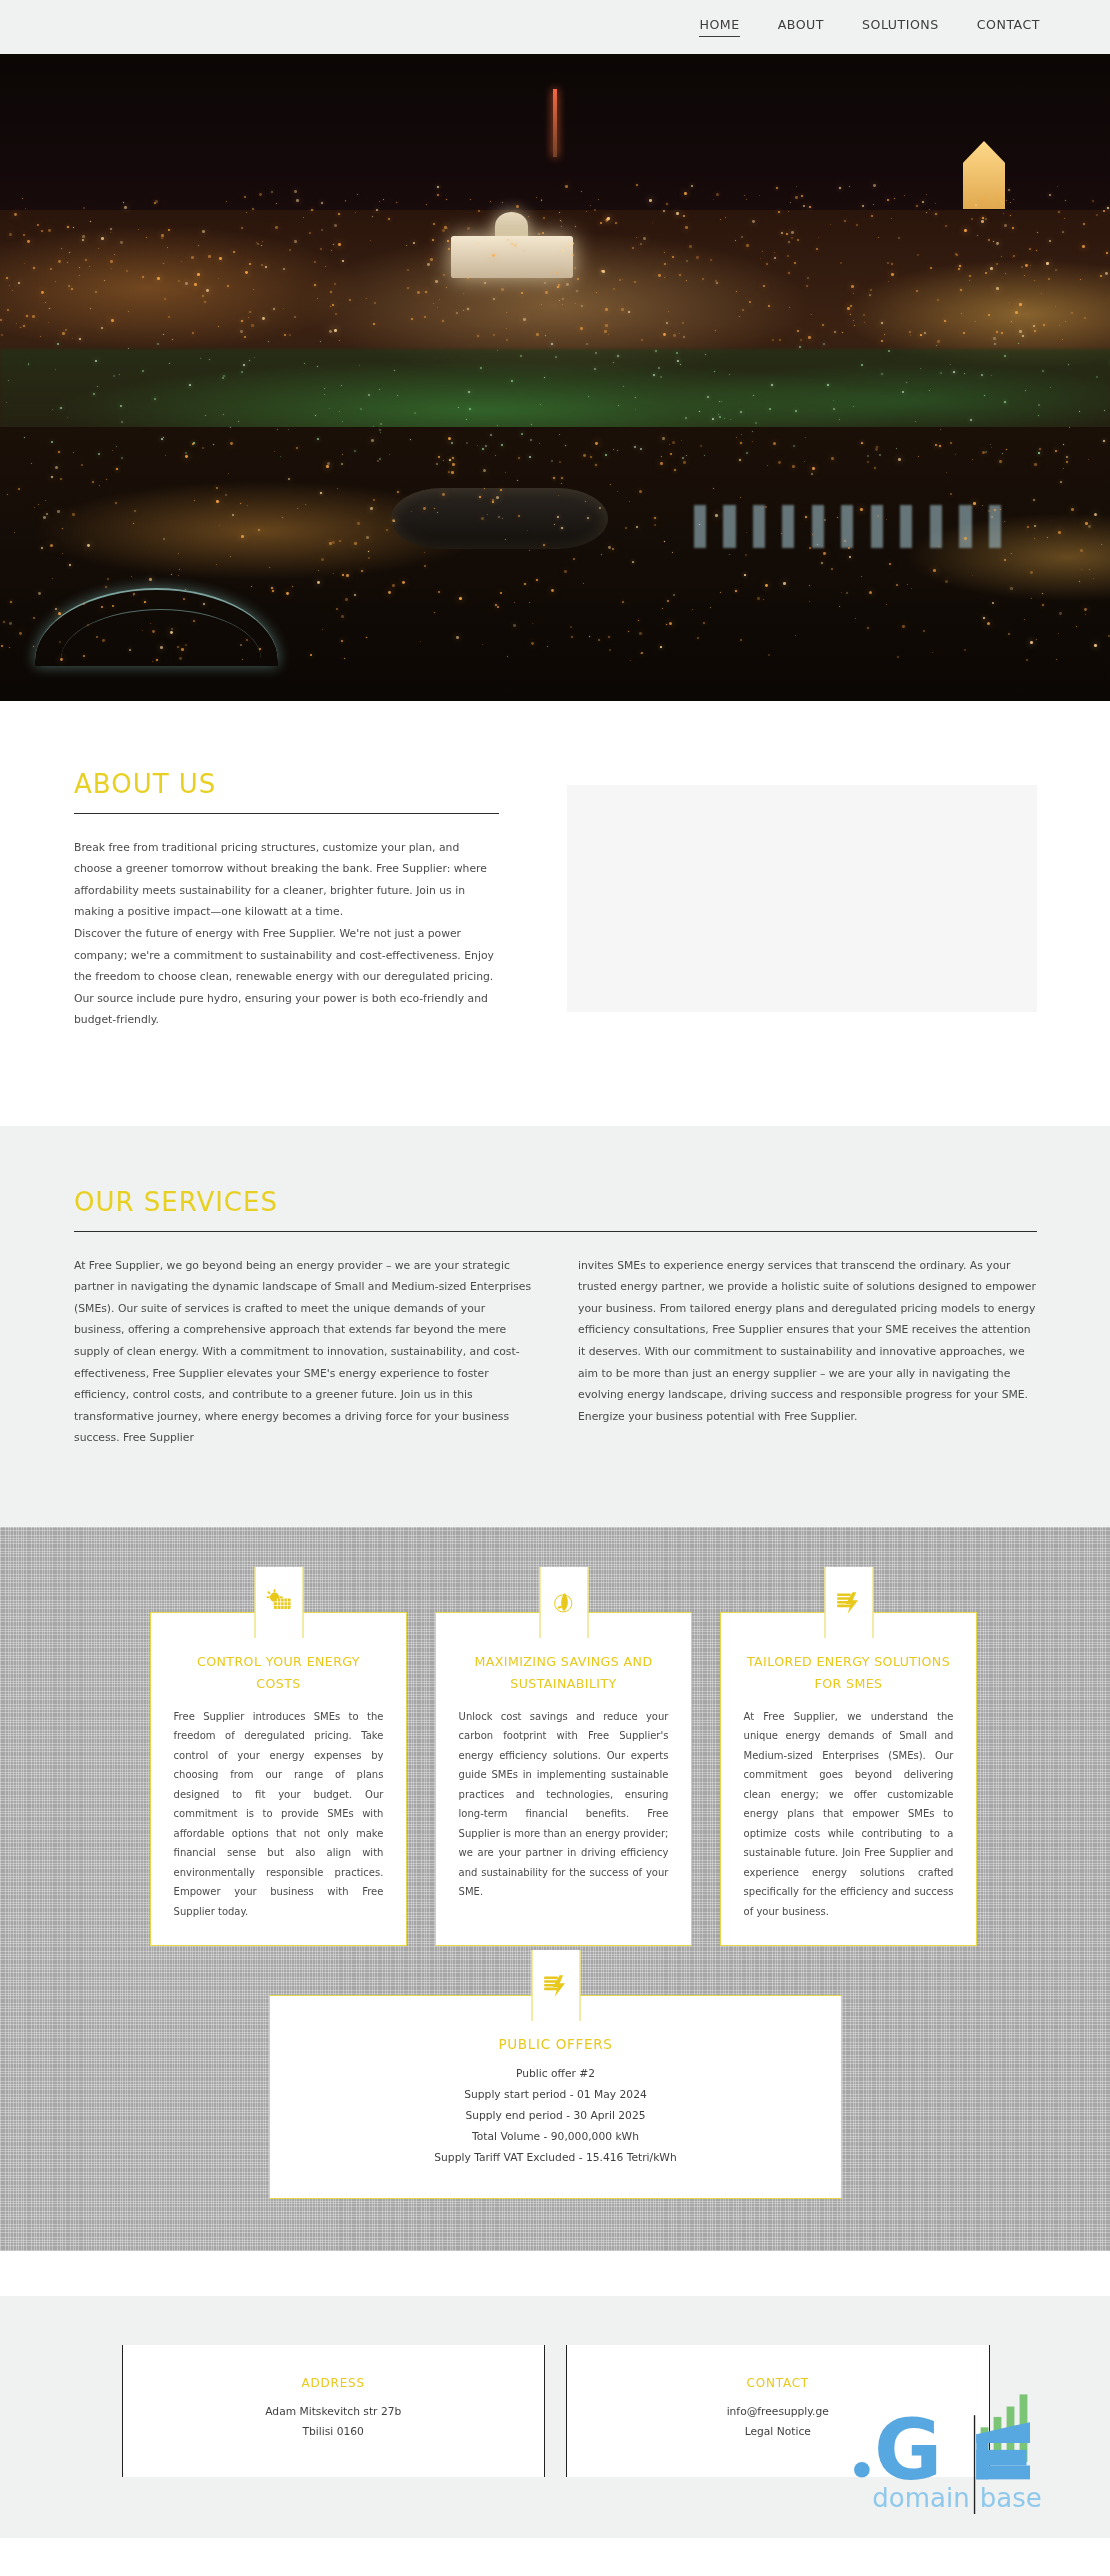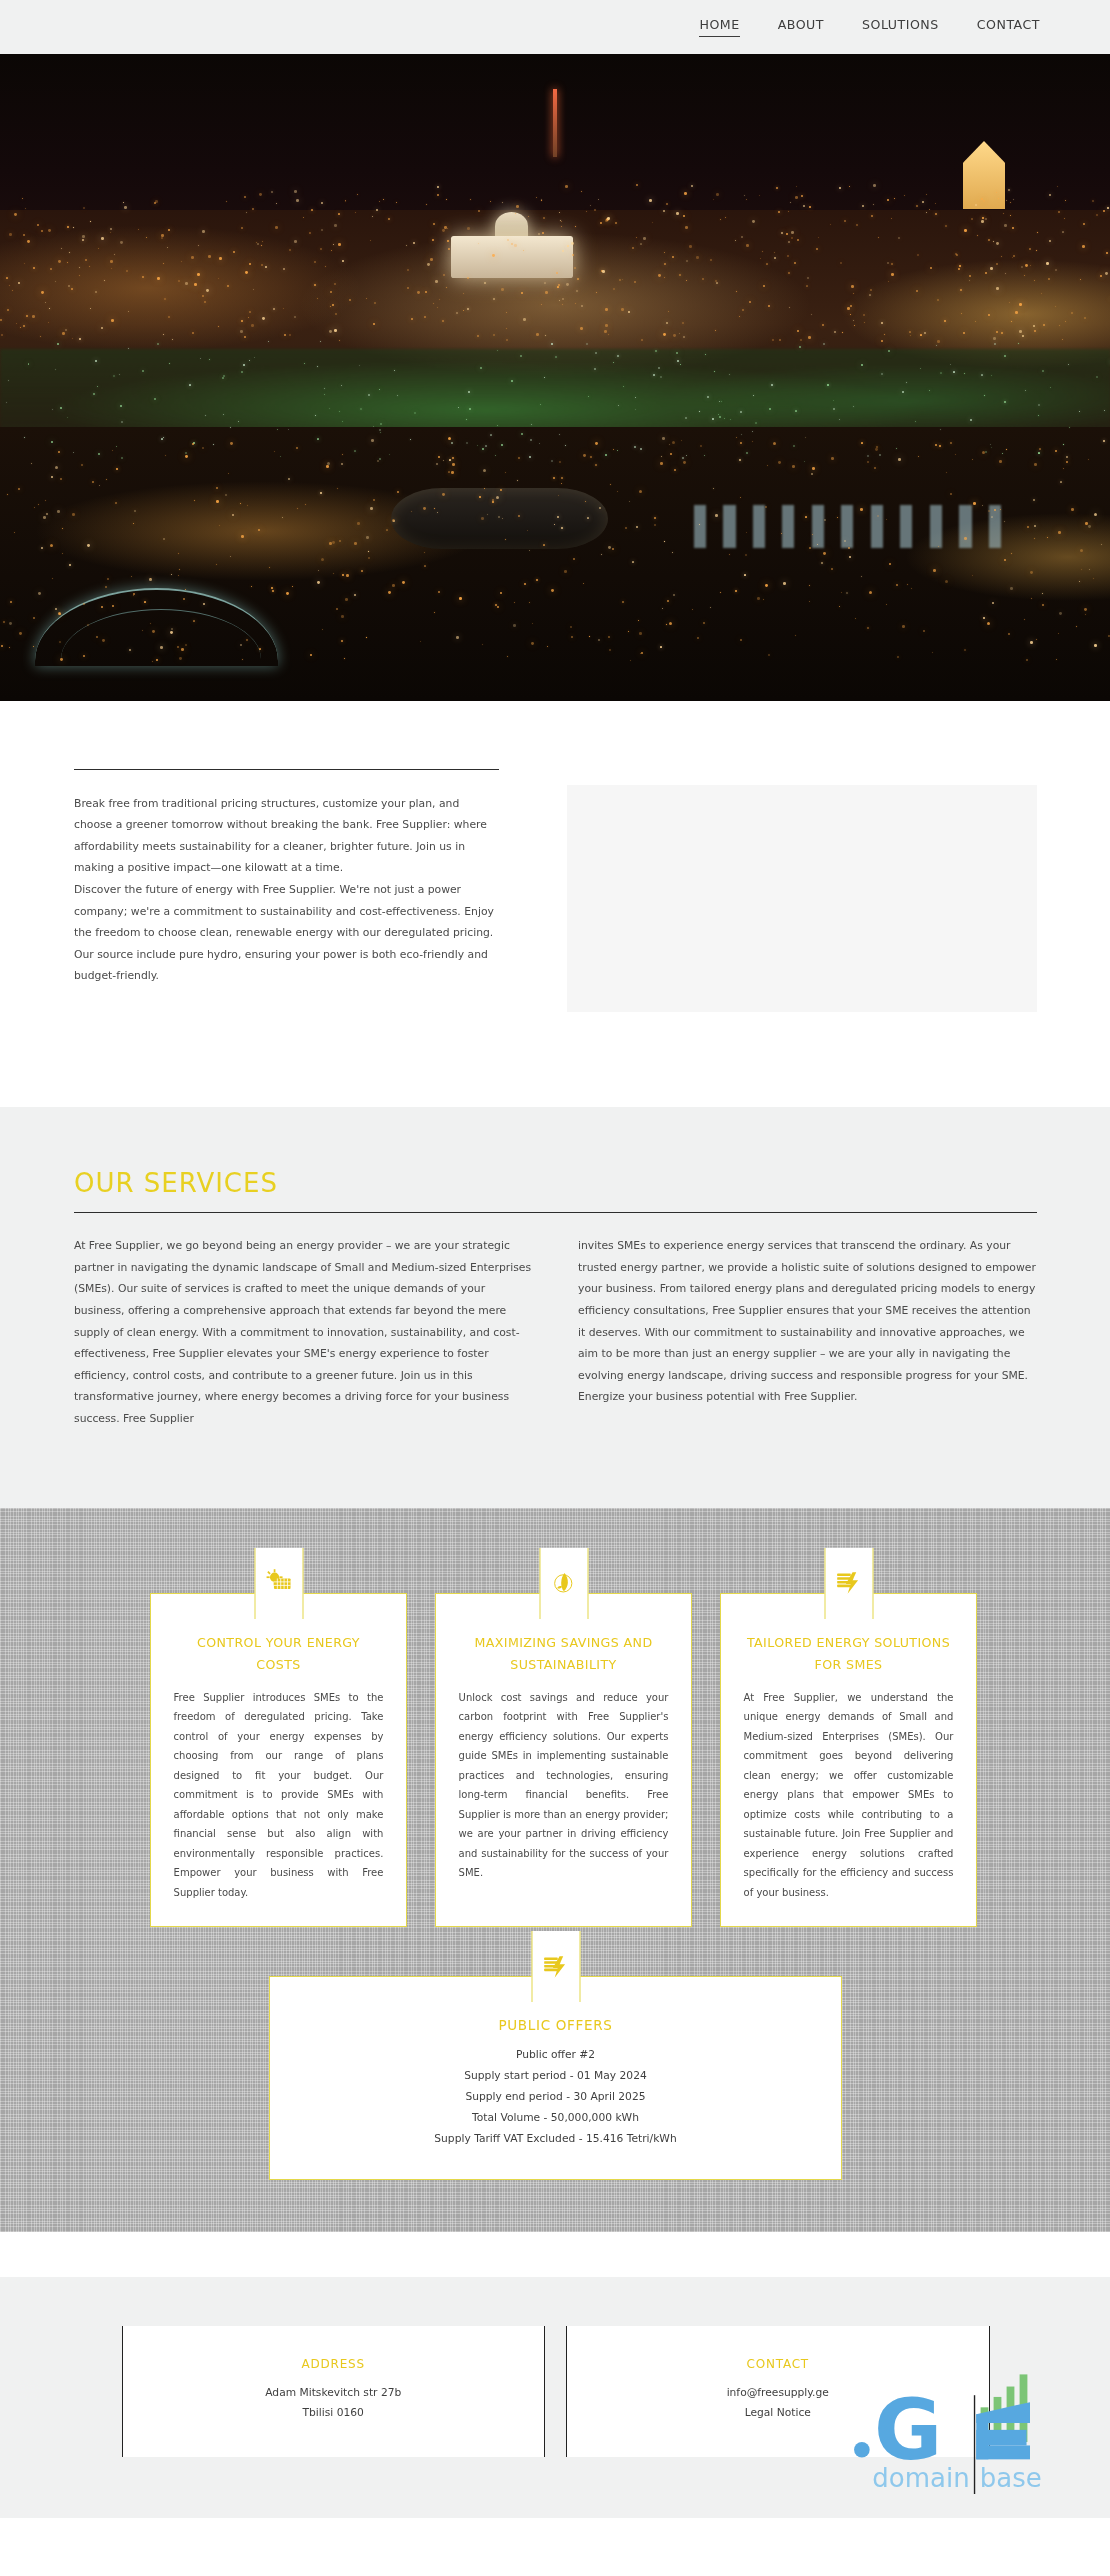--- a/index.html
+++ b/index.html
@@ -1357,20 +1357,21 @@
       <i class="lt" style="left:305px;top:450px;width:0.8px;height:0.8px;background:rgba(255,170,70,0.60);box-shadow:0 0 1.9px rgba(255,170,70,0.48)"></i>
       <i class="lt" style="left:558px;top:441px;width:1px;height:1px;background:rgba(255,170,70,0.32);box-shadow:0 0 2.8px rgba(255,170,70,0.25)"></i>
       <i class="lt" style="left:763px;top:545px;width:1px;height:1px;background:rgba(255,170,70,0.45);box-shadow:0 0 2.6px rgba(255,170,70,0.36)"></i>
     </div>
 </div>
 
 <section class="about-wrap">
   <div class="container">
     <div class="about-grid">
       <div>
+        <h2 class="heading">ABOUT US</h2>
         <div class="hr-dark"></div>
         <p class="body-text">Break free from traditional pricing structures, customize your plan, and choose a greener tomorrow without breaking the bank. Free Supplier: where affordability meets sustainability for a cleaner, brighter future. Join us in making a positive impact—one kilowatt at a time.</p>
         <p class="body-text">Discover the future of energy with Free Supplier. We're not just a power company; we're a commitment to sustainability and cost-effectiveness. Enjoy the freedom to choose clean, renewable energy with our deregulated pricing. Our source include pure hydro, ensuring your power is both eco-friendly and budget-friendly.</p>
       </div>
       <div>
         <div class="media-box"></div>
       </div>
     </div>
   </div>
 </section>
@@ -1454,21 +1455,21 @@
           <rect x="6" y="21" width="20" height="4.2" rx="1"></rect>
           <rect x="6" y="27" width="24" height="4.2" rx="1"></rect>
           <path d="M31 7 L20 26 H28 L23 42 L40 20 H31 L37 7 Z"></path>
         </g>
       </svg>
     </div>
     <h3 class="offer-title">PUBLIC OFFERS</h3>
     <div class="offer-line">Public offer #2</div>
     <div class="offer-line">Supply start period - 01 May 2024</div>
     <div class="offer-line">Supply end period - 30 April 2025</div>
-    <div class="offer-line">Total Volume - 50,000,000 kWh</div>
+    <div class="offer-line">Total Volume - 90,000,000 kWh</div>
     <div class="offer-line">Supply Tariff VAT Excluded - 15.416 Tetri/kWh</div>
   </div>
 </section>
 
 <div class="footer-gap"></div>
 
 <footer class="footer-wrap">
   <div class="footer-cols">
     <div class="fcol">
       <h4 class="fcol-title">ADDRESS</h4>

